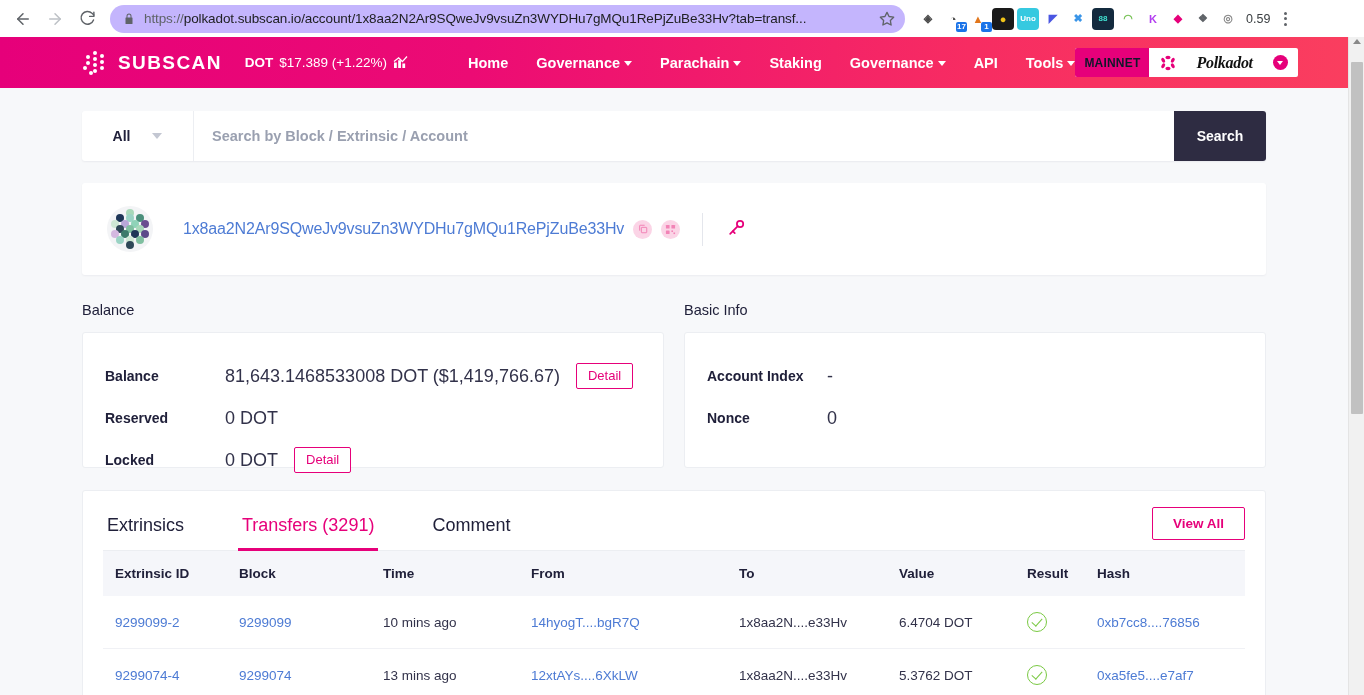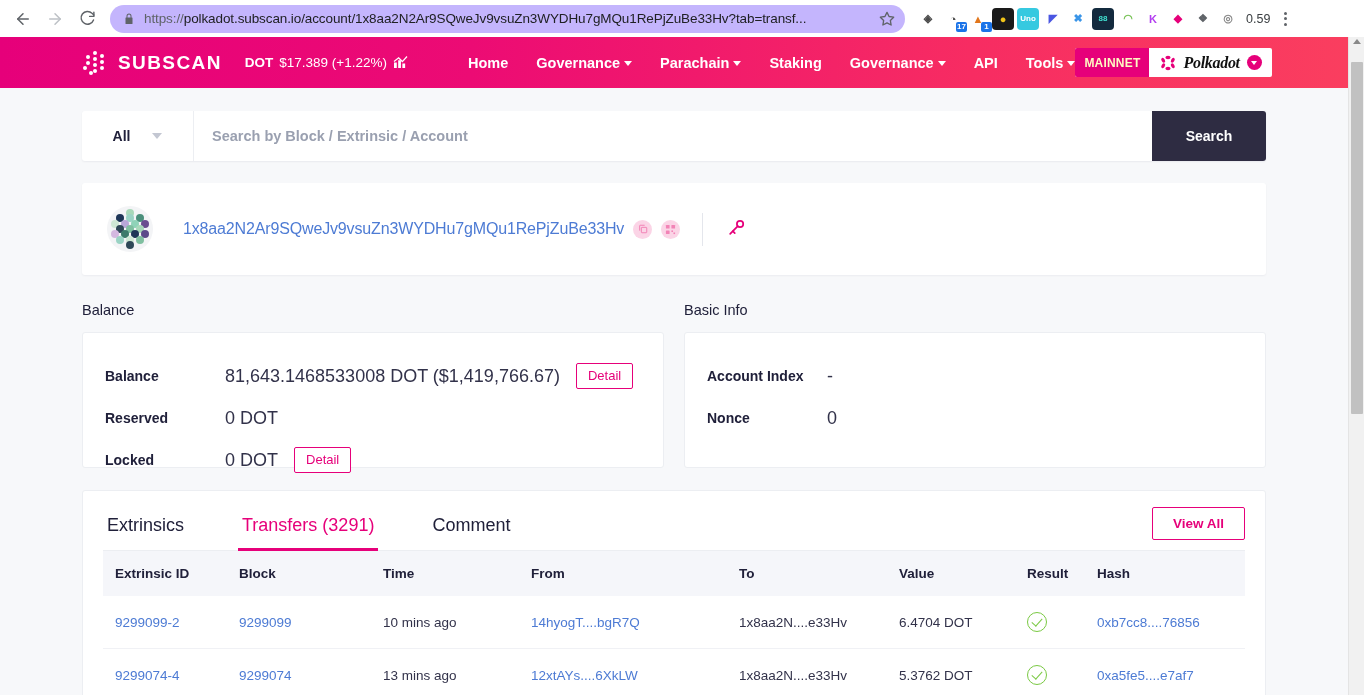--- a/index.html
+++ b/index.html
@@ -125,27 +125,27 @@
   .net-pill {
     display: flex; align-items: center;
     background: #ffffff;
     height: 29px;
     border-radius: 2px;
     overflow: hidden;
     flex: 0 0 auto;
     margin-left: auto;
   }
   .net-tag {
-    background: #e6007a; color:#fef9c3;
+    background: #e6007a; color:#0f172a;
     font-size: 12px; font-weight: 700; letter-spacing: 0.2px;
     padding: 0 9px;
     height: 100%;
     display:flex; align-items:center;
   }
-  .net-body { display:flex; align-items:center; gap:7px; padding: 0 10px 0 11px; }
+  .net-body { display:flex; align-items:center; gap:20px; padding: 0 10px 0 11px; }
   .dot-logo { width:16px; height:16px; }
   .net-name { font-size:16px; font-weight:700; color:#111; font-style: italic; font-family: "Liberation Serif", serif; letter-spacing:-0.3px; }
   .net-chev {
     width:15px;height:15px;border-radius:50%;background:#e6007a;
     display:flex;align-items:center;justify-content:center;
   }
   .net-chev::after{content:"";width:0;height:0;border-left:3.5px solid transparent;border-right:3.5px solid transparent;border-top:4px solid #fff;margin-top:1px;}
 
   
   .content { padding: 0 82px; }
@@ -172,21 +172,21 @@
     flex: 1 1 auto;
     border: none; outline: none;
     font-size: 14.5px; font-weight: 700;
     color: #20203a;
     padding: 0 18px;
     background: transparent;
     font-family: "Liberation Sans", sans-serif;
   }
   .search-input::placeholder { color:#9aa0b0; font-weight:700; }
   .search-btn {
-    width: 114px;
+    width: 92px;
     background: #2e2c42;
     color: #fff;
     font-size: 14px; font-weight: 700;
     display:flex;align-items:center;justify-content:center;
     border:none;
     font-family: "Liberation Sans", sans-serif;
   }
 
   
   .acct-card {

